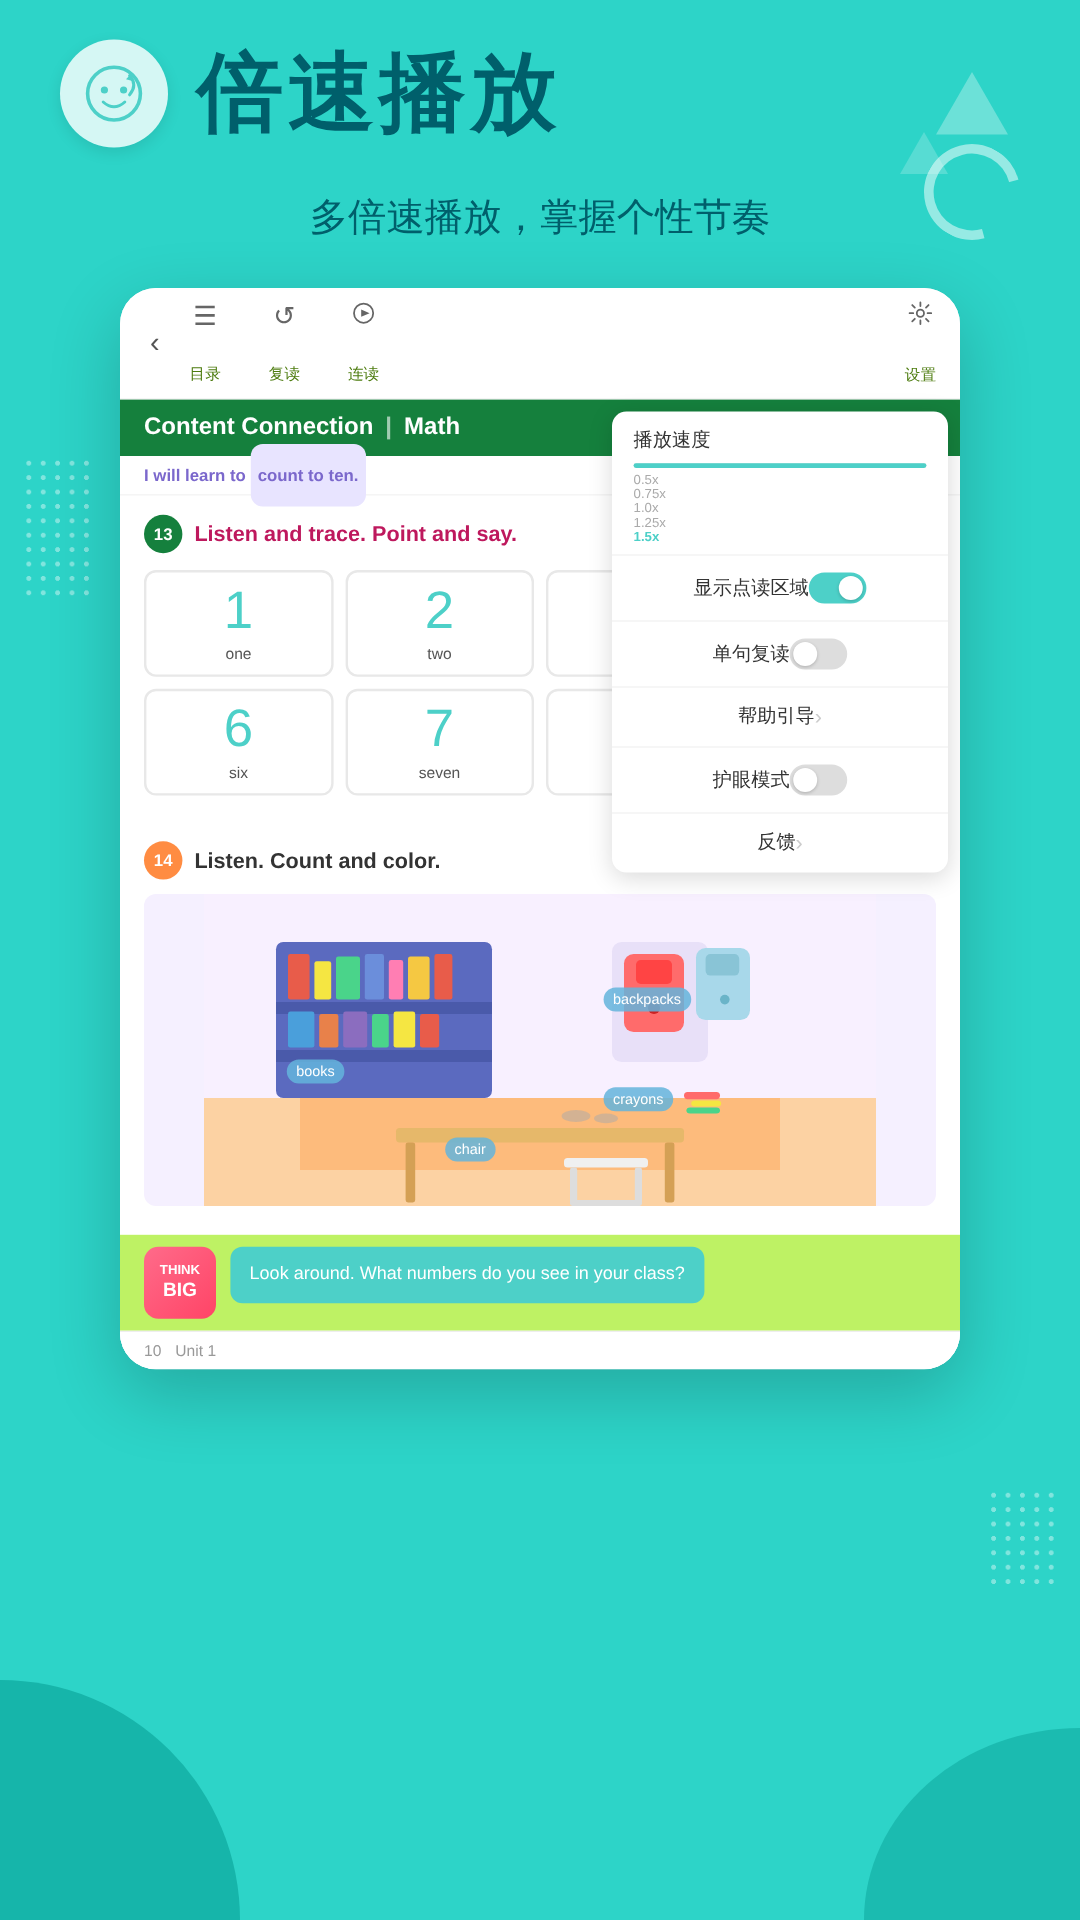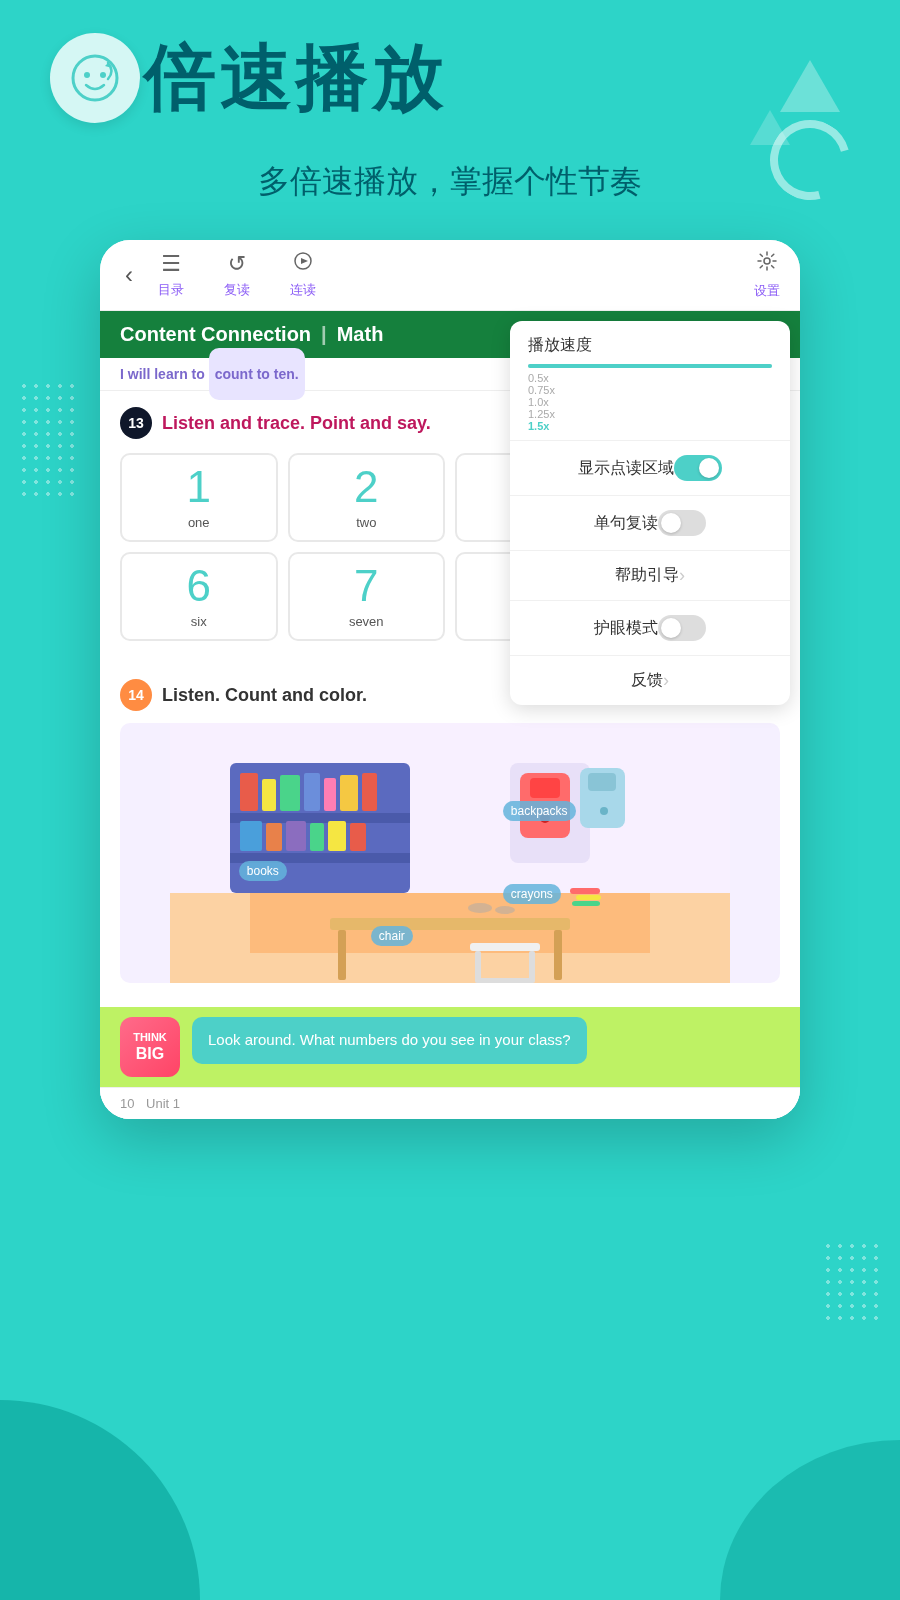--- a/index.html
+++ b/index.html
@@ -99,21 +99,21 @@
       display: flex;
       align-items: center;
       justify-content: center;
       font-size: 36px;
       box-shadow: 0 4px 12px rgba(0,0,0,0.1);
     }
     .header-title {
       font-size: 72px;
       font-weight: 900;
       color: #005f6b;
-      margin-left: 4px;
+      margin-left: 24px;
       letter-spacing: 4px;
     }
     .header-subtitle {
       text-align: center;
       font-size: 32px;
       color: #005f6b;
       font-weight: 500;
       position: absolute;
       top: 160px;
       left: 0;
@@ -160,21 +160,22 @@
       align-items: center;
       gap: 4px;
       cursor: pointer;
     }
     .toolbar-icon {
       font-size: 22px;
       color: #666;
     }
     .toolbar-label {
       font-size: 13px;
-      color: #8b5cf6;
+      color: #4d7c0f;
+      margin-top: 22px;
     }
     .toolbar-settings {
       display: flex;
       flex-direction: column;
       align-items: center;
       gap: 4px;
       cursor: pointer;
       margin-left: auto;
     }
     .toolbar-settings-icon {
@@ -330,21 +331,21 @@
     }
     .listen-header {
       display: flex;
       align-items: center;
       gap: 10px;
       margin-bottom: 14px;
     }
     .listen-badge {
       width: 32px;
       height: 32px;
-      background: #0f172a;
+      background: #15803d;
       border-radius: 50%;
       display: flex;
       align-items: center;
       justify-content: center;
       color: white;
       font-size: 14px;
       font-weight: bold;
     }
     .listen-title {
       font-size: 18px;

